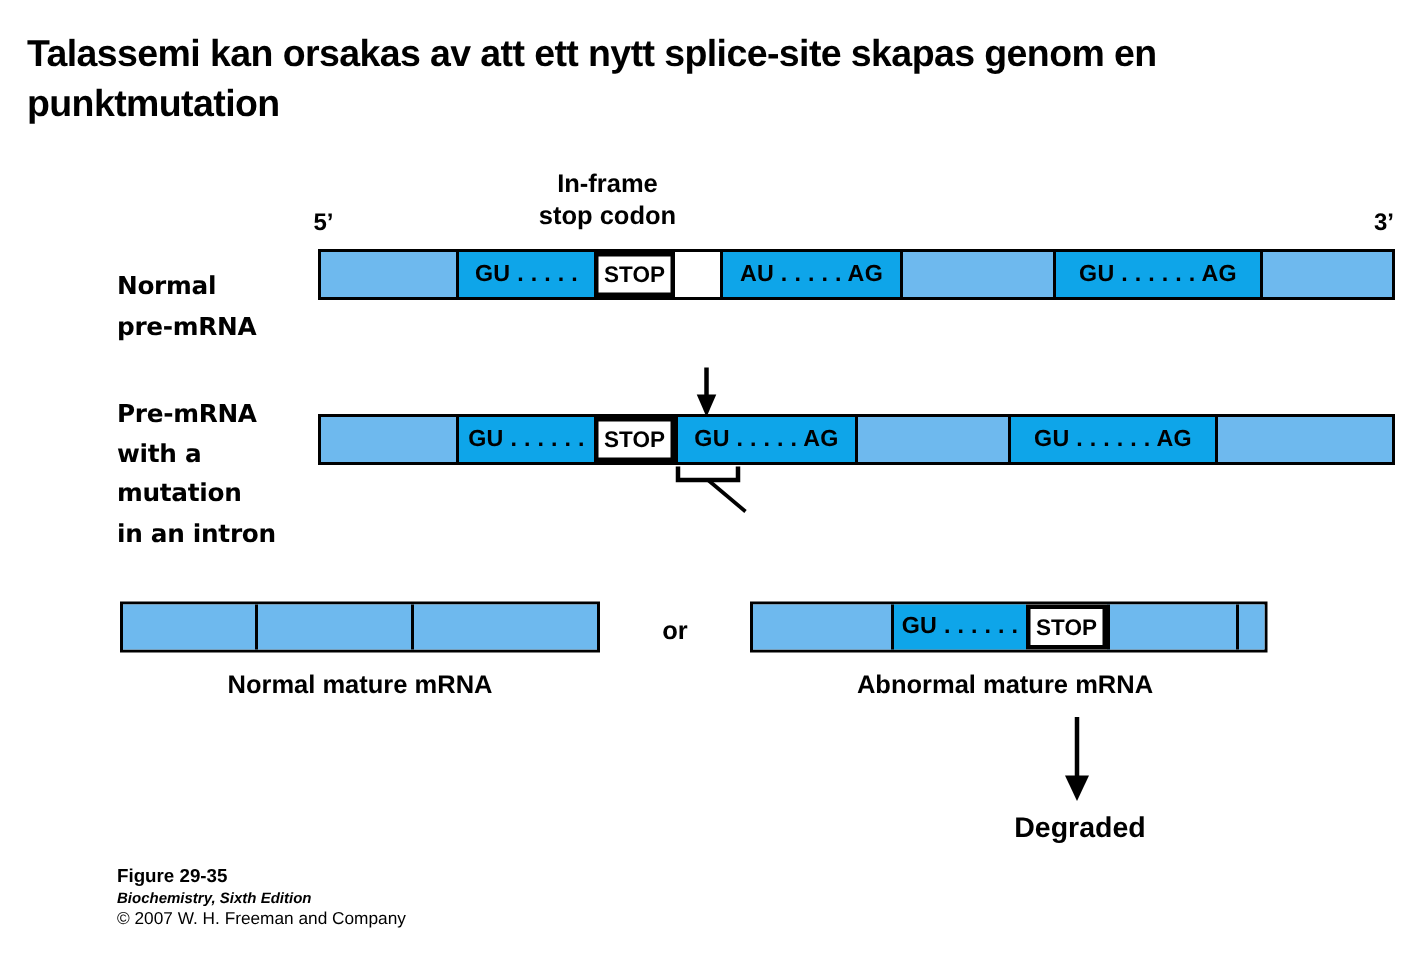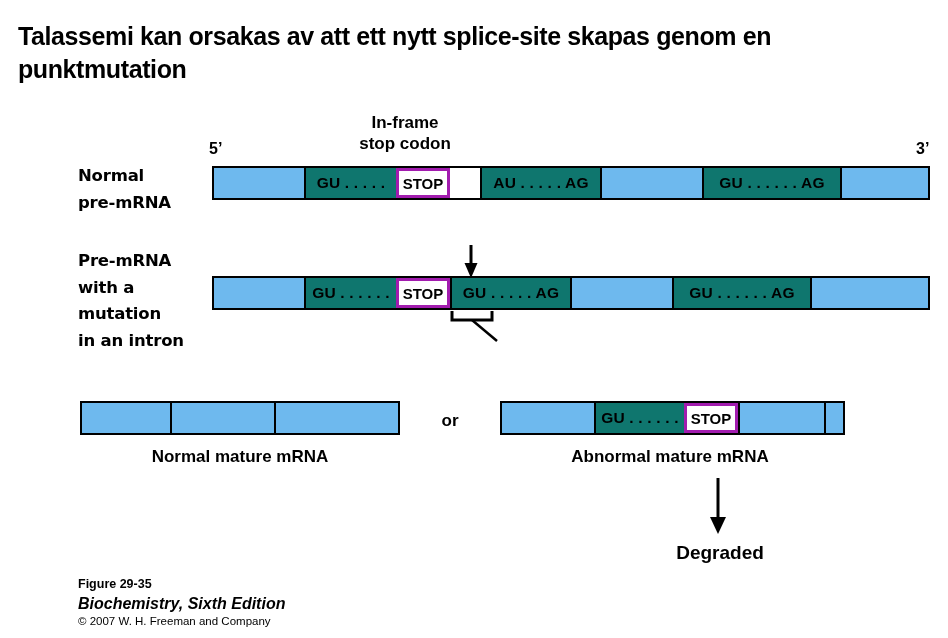--- a/index.html
+++ b/index.html
@@ -37,20 +37,21 @@
   
   .abs { position: absolute; }
 
   .row-label {
     font-family: "DejaVu Sans", sans-serif;
     font-weight: bold;
     font-size: 16.5px;
     line-height: 1.62;
     letter-spacing: -0.2px;
     white-space: pre-line;
+    margin-top: 15px;
   }
 
   .callout {
     font-family: "Liberation Sans", sans-serif;
     font-weight: bold;
     font-size: 17px;
     line-height: 1.25;
     text-align: center;
     white-space: pre-line;
   }
@@ -85,24 +86,24 @@
     justify-content: center;
     font-family: "Liberation Sans", sans-serif;
     font-weight: bold;
     font-size: 15.5px;
     letter-spacing: 0.2px;
     white-space: nowrap;
     overflow: hidden;
   }
   .seg + .seg { border-left: 2.5px solid #000000; }
   .seg.exon { background: #6EB9EE; }
-  .seg.intron { background: #0f766e; }
+  .seg.intron { background: #0ea5e9; }
   .seg.stop {
     background: #ffffff;
-    border: 3px solid #a21caf;
+    border: 3px solid #000000;
     border-left-width: 3px;
     font-size: 15px;
     letter-spacing: 0;
   }
 
   
   .overlay {
     position: absolute;
     left: 0;
     top: 0;
@@ -120,21 +121,21 @@
   }
   #figure-footer .fig-num {
     font-family: "Liberation Sans", sans-serif;
     font-weight: bold;
     font-size: 12.5px;
   }
   #figure-footer .fig-book {
     font-family: "Liberation Sans", sans-serif;
     font-weight: bold;
     font-style: italic;
-    font-size: 16px;
+    font-size: 10px;
   }
   #figure-footer .fig-copy {
     font-family: "Liberation Sans", sans-serif;
     font-size: 11.5px;
   }
 </style>
 </head>
 <body>
 
 <div class="stage">

